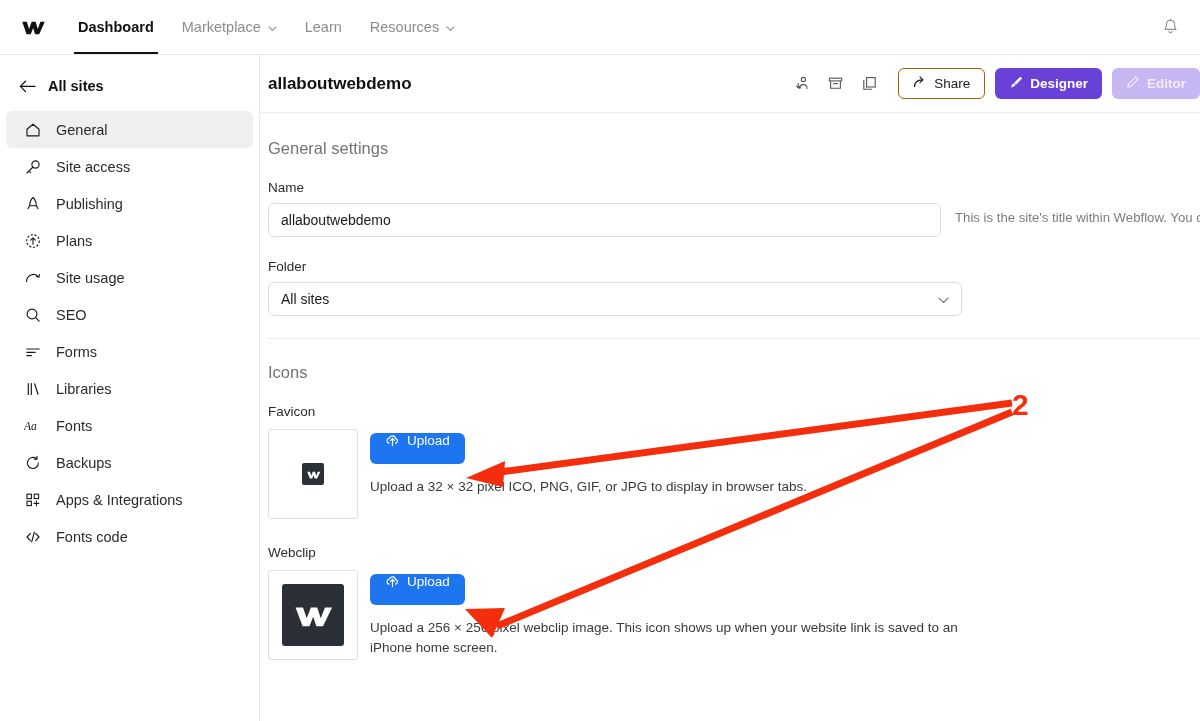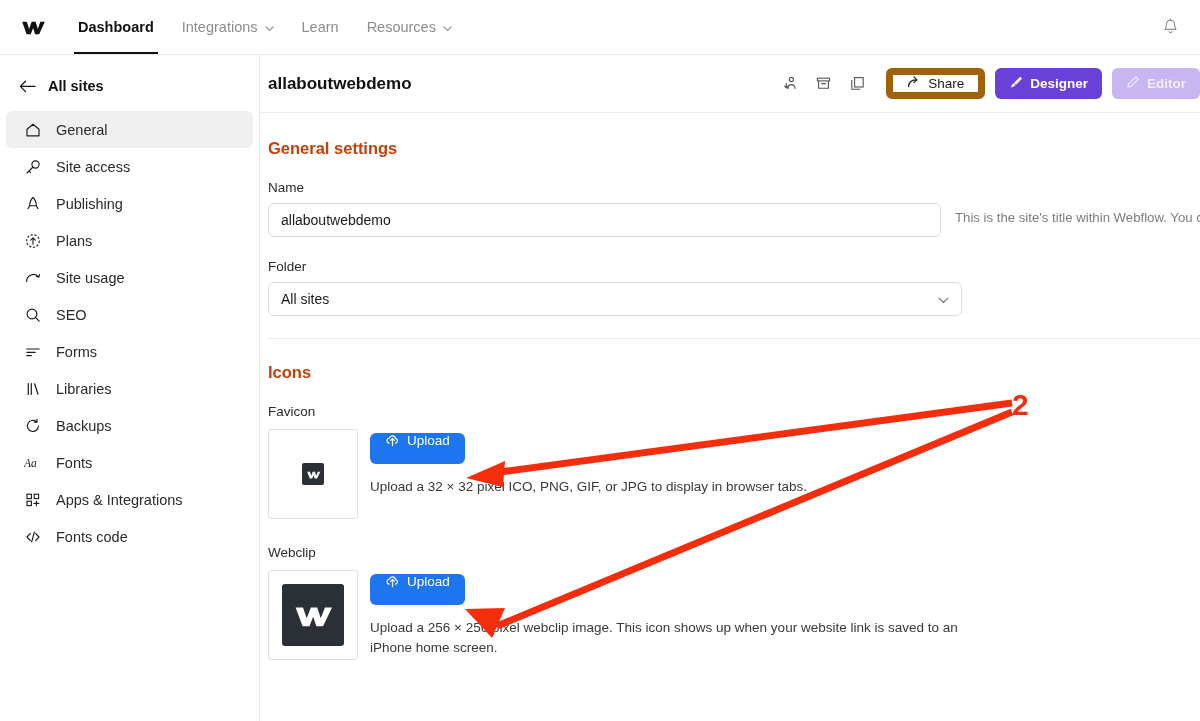--- a/index.html
+++ b/index.html
@@ -97,26 +97,26 @@
     cursor:pointer; color:#4a4a4a; border-radius:5px;
   }
   .btn {
     display:inline-flex; align-items:center; justify-content:center; gap:7px;
     height: 31px; padding: 0 14px;
     border-radius: 6px;
     font-size: 13.5px;
     cursor: pointer;
     white-space: nowrap;
   }
-  .btn-share { background:#fff; border:7px solid #a16207; color:#1a1a1a; margin-left:14px; }
+  .btn-share { background:#fff; border:1px solid #a16207; color:#1a1a1a; margin-left:14px; }
   .btn-designer { background:#6a41d6; color:#fff; margin-left:10px; font-weight:600;}
   .btn-editor { background:#c6b6f2; color:#f2ecff; margin-left:10px; font-weight:600;}
 
   .content { padding: 26px 0 0 8px; }
-  .sec-title { font-size:16.5px; font-weight:bold; color:#c2410c; margin-bottom: 22px; }
+  .sec-title { font-size:16.5px; font-weight:normal; color:#737373; margin-bottom: 22px; }
   .field-label { font-size:13.5px; color:#2b2b2b; margin-bottom: 8px; }
   .row { display:flex; align-items:flex-start; }
   .input-box {
     width: 694px; height: 34px;
     border:1px solid #dcdcdc; border-radius:6px;
     background:#fff;
     display:flex; align-items:center;
     padding: 0 12px;
     font-size:14px; color:#1a1a1a;
   }
@@ -182,21 +182,21 @@
   <span class="wf-logo">
     <svg viewBox="0 0 26 26" width="26" height="26" aria-hidden="true">
       <path d="M2.2 7.8h4.6l2.3 7.1 2.6-7.1h3.9l2.2 7.1 2.6-7.1h4.4l-5.6 12.4h-4.1l-2-6.3-2.3 6.3H6.6z" fill="#111"></path>
     </svg>
   </span>
   <div class="nav-links">
     <div class="nav-item active">
       <span>Dashboard</span>
     </div>
     <div class="nav-item">
-      <span>Integrations</span>
+      <span>Marketplace</span>
       <span class="caret">
         <svg width="9" height="6" viewBox="0 0 9 6">
             <path d="M1 1l3.5 3.5L8 1" stroke="#9a9a9a" stroke-width="1.2" fill="none" stroke-linecap="round"></path>
           </svg>
       </span>
     </div>
     <div class="nav-item">
       <span>Learn</span>
     </div>
     <div class="nav-item">
@@ -301,35 +301,35 @@
       <span class="side-icon">
         <svg width="16" height="16" viewBox="0 0 16 16">
             <path d="M3.3 2.6v10.8M6.3 2.6v10.8M9.6 2.8l3.4 10.4" stroke="#1a1a1a" stroke-width="1.2" stroke-linecap="round"></path>
           </svg>
       </span>
       <span>Libraries</span>
     </div>
 
     <div class="side-item">
       <span class="side-icon">
+        <svg width="18" height="14" viewBox="0 0 18 14">
+            <text x="0" y="11" font-family="Liberation Serif, serif" font-style="italic" font-size="11.5" fill="#1a1a1a">Aa</text>
+          </svg>
+      </span>
+      <span>Fonts</span>
+    </div>
+
+    <div class="side-item">
+      <span class="side-icon">
         <svg width="16" height="16" viewBox="0 0 16 16">
             <path d="M13.4 8a5.5 5.5 0 1 1-1.9-4.2" stroke="#1a1a1a" stroke-width="1.15" fill="none" stroke-linecap="round"></path>
             <path d="M12 1.3v2.8H9.2" stroke="#1a1a1a" stroke-width="1.15" fill="none" stroke-linecap="round" stroke-linejoin="round"></path>
           </svg>
       </span>
       <span>Backups</span>
-    </div>
-
-    <div class="side-item">
-      <span class="side-icon">
-        <svg width="18" height="14" viewBox="0 0 18 14">
-            <text x="0" y="11" font-family="Liberation Serif, serif" font-style="italic" font-size="11.5" fill="#1a1a1a">Aa</text>
-          </svg>
-      </span>
-      <span>Fonts</span>
     </div>
 
     <div class="side-item">
       <span class="side-icon">
         <svg width="16" height="16" viewBox="0 0 16 16">
             <rect x="2" y="2.2" width="4.4" height="4.4" stroke="#1a1a1a" stroke-width="1.1" fill="none"></rect>
             <rect x="9.2" y="2.2" width="4.4" height="4.4" stroke="#1a1a1a" stroke-width="1.1" fill="none"></rect>
             <rect x="2" y="9.2" width="4.4" height="4.4" stroke="#1a1a1a" stroke-width="1.1" fill="none"></rect>
             <path d="M11.4 9v4.8M9 11.4h4.8" stroke="#1a1a1a" stroke-width="1.1" stroke-linecap="round"></path>
           </svg>

